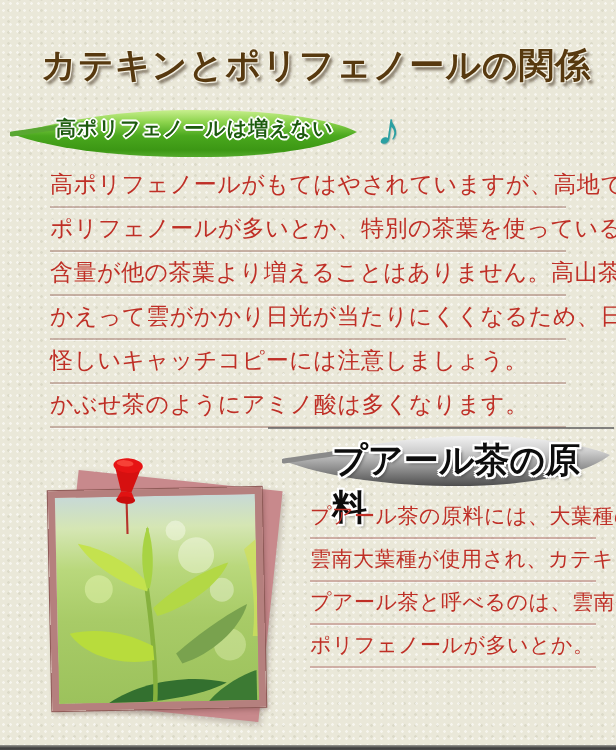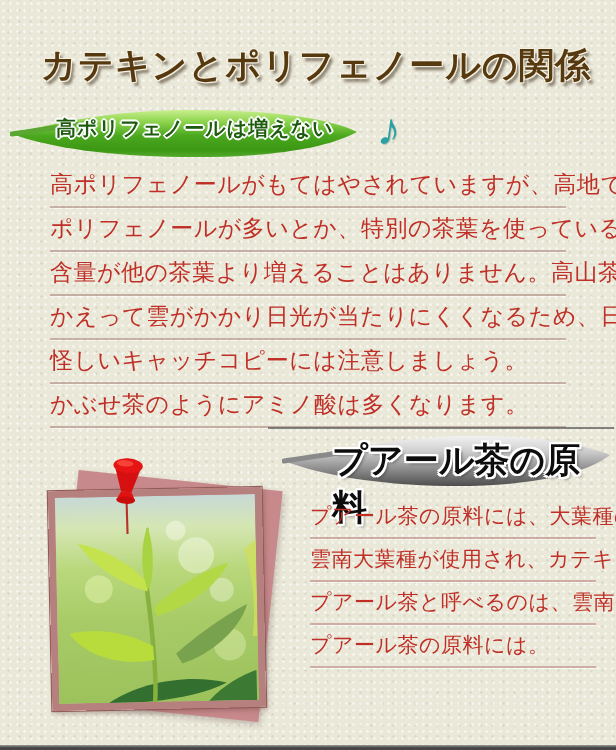--- a/index.html
+++ b/index.html
@@ -179,17 +179,17 @@
     <path d="M15 34 L25 34 L29 42 L11 42 Z" fill="#e01212"></path>
     <ellipse cx="20" cy="42" rx="9" ry="3.5" fill="#c90d0d"></ellipse>
     <ellipse cx="20" cy="9" rx="14" ry="7" fill="#e61414"></ellipse>
     <ellipse cx="17" cy="7" rx="8" ry="3" fill="#ff5a4a" opacity=".65"></ellipse>
   </svg>
 
   <div class="col">
     <p class="line2">プアール茶の原料には、大葉種の</p>
     <p class="line2">雲南大葉種が使用され、カテキンが</p>
     <p class="line2">プアール茶と呼べるのは、雲南省</p>
-    <p class="line2">プアール茶の原料には。</p>
+    <p class="line2">ポリフェノールが多いとか。</p>
   </div>
 
   <div class="bottom-line"></div>
 </div>
 
 </body></html>

